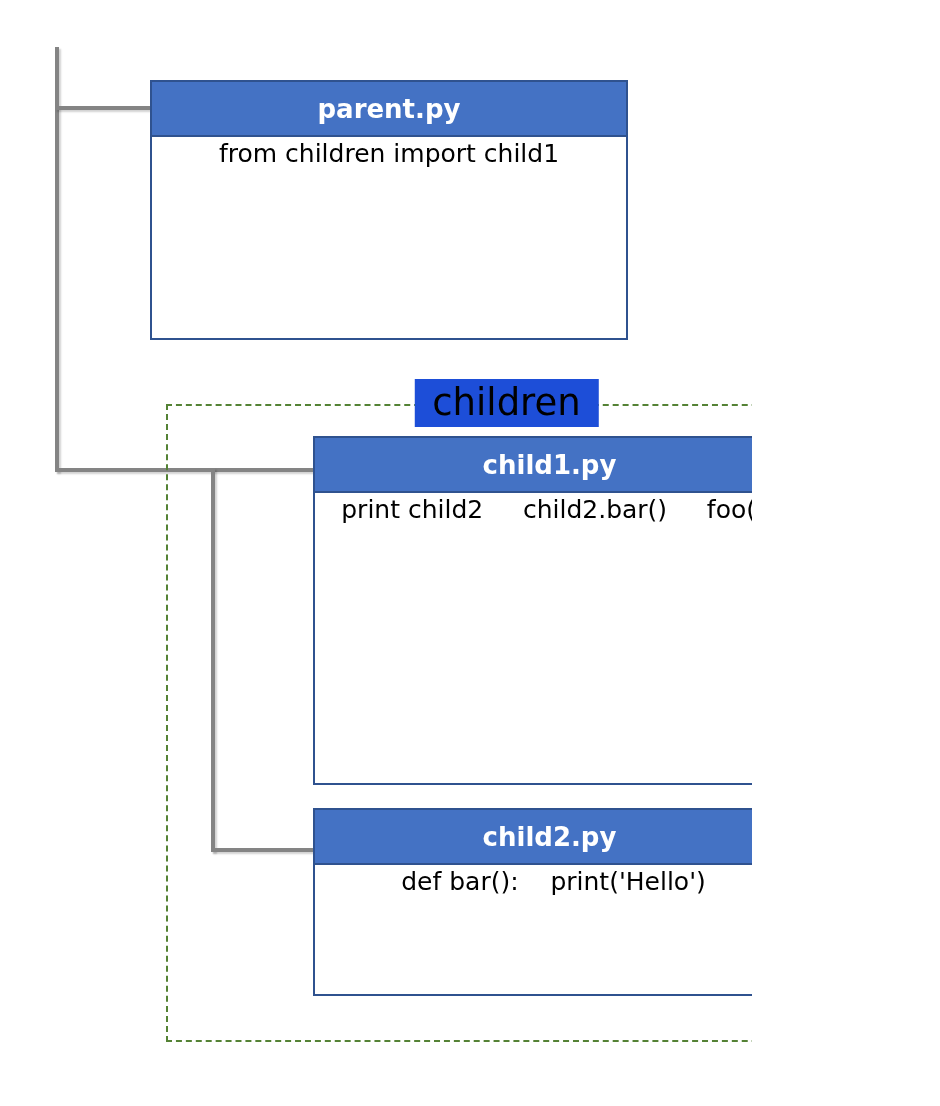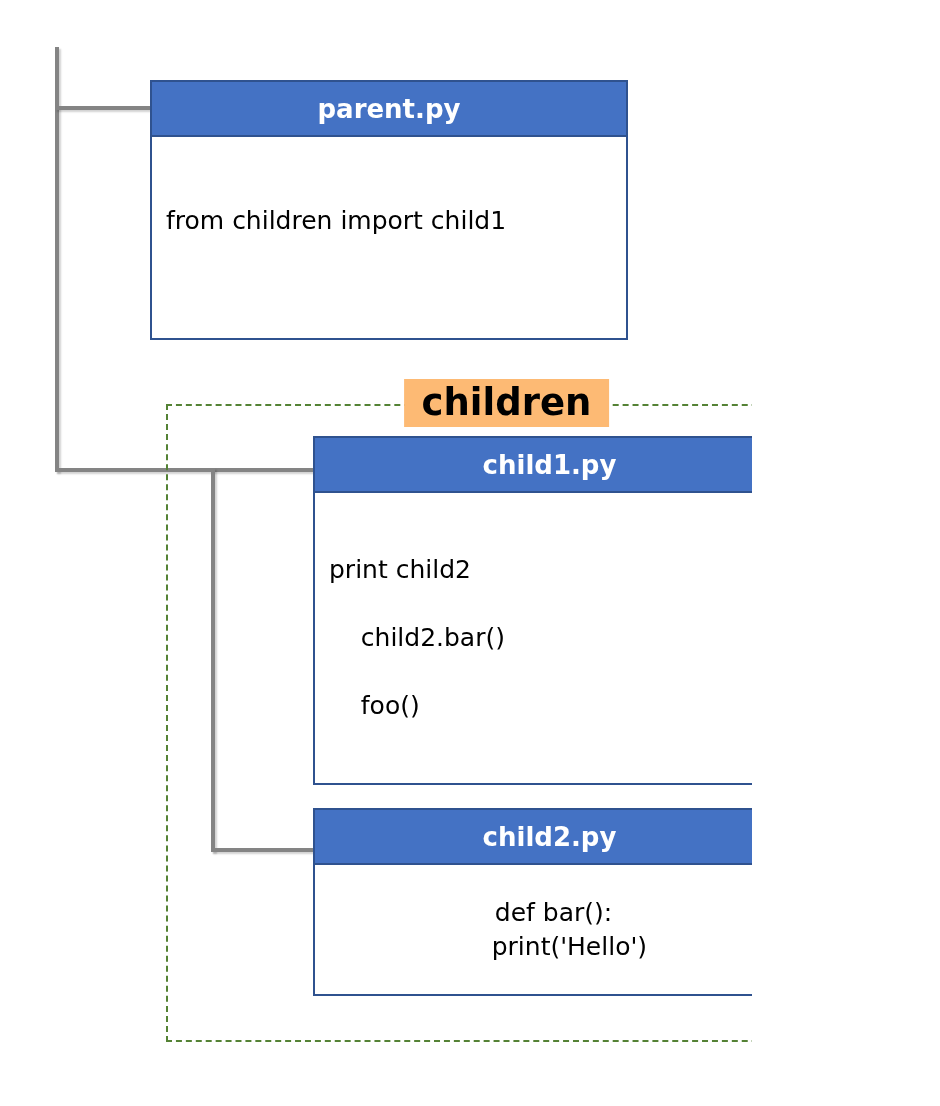--- a/index.html
+++ b/index.html
@@ -35,27 +35,26 @@
     top: 404px;
     width: 681px;
     height: 638px;
     border: 2px dashed #548235;
   }
   .module-label {
     position: absolute;
     top: -27px;
     left: 50%;
     transform: translateX(-50%);
-    background: #fdba74;
+    background: #1d4ed8;
     padding: 0 18px;
     font-size: 37px;
     line-height: 48px;
     color: #000000;
     white-space: nowrap;
-    font-weight: bold;
   }
 
   
   .file-box {
     position: absolute;
     background: #ffffff;
     border: 2px solid #2F528F;
     display: flex;
     flex-direction: column;
   }
@@ -71,21 +70,21 @@
     color: #ffffff;
     font-weight: bold;
     font-size: 26px;
     display: flex;
     align-items: center;
     justify-content: center;
   }
   .file-body {
     flex: 1 1 auto;
     display: flex;
-    flex-direction: column;
+    flex-direction: row;
     justify-content: center;
     padding-left: 14px;
     padding-right: 6px;
     font-size: 25px;
   }
   .code-line {
     white-space: pre;
     line-height: 34px;
     min-height: 34px;
     font-size: 25px;

